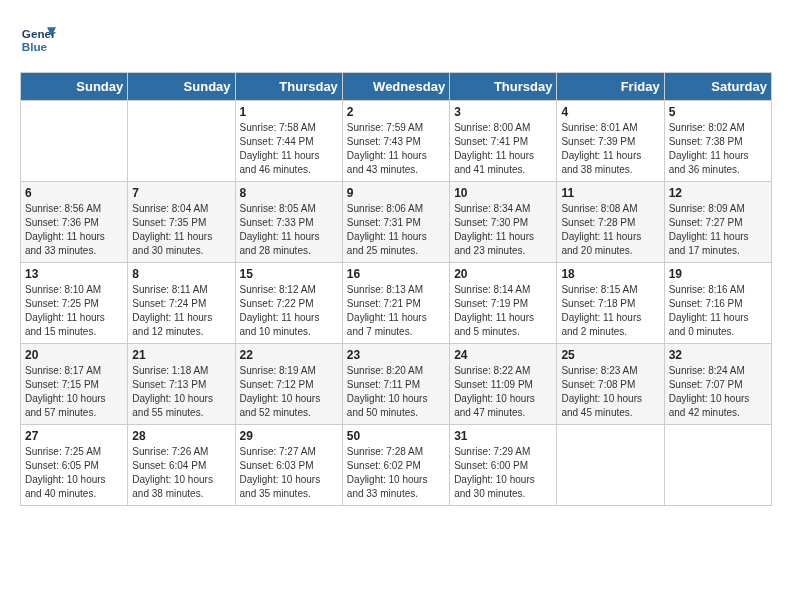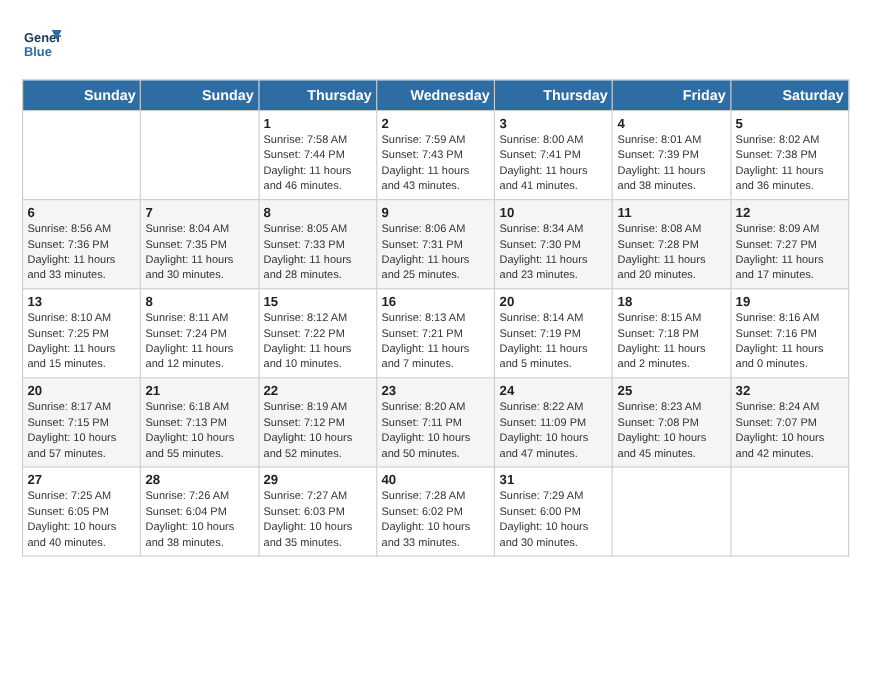--- a/index.html
+++ b/index.html
@@ -233,21 +233,21 @@
       </tr>
       <tr>
         <td>
           <span class="day-number">20</span>
           <div class="day-info">Sunrise: 8:17 AM
 Sunset: 7:15 PM
 Daylight: 10 hours and 57 minutes.</div>
         </td>
         <td>
           <span class="day-number">21</span>
-          <div class="day-info">Sunrise: 6:18 AM
+          <div class="day-info">Sunrise: 1:18 AM
 Sunset: 7:13 PM
 Daylight: 10 hours and 55 minutes.</div>
         </td>
         <td>
           <span class="day-number">22</span>
           <div class="day-info">Sunrise: 8:19 AM
 Sunset: 7:12 PM
 Daylight: 10 hours and 52 minutes.</div>
         </td>
         <td>
@@ -288,21 +288,21 @@
 Sunset: 6:04 PM
 Daylight: 10 hours and 38 minutes.</div>
         </td>
         <td>
           <span class="day-number">29</span>
           <div class="day-info">Sunrise: 7:27 AM
 Sunset: 6:03 PM
 Daylight: 10 hours and 35 minutes.</div>
         </td>
         <td>
-          <span class="day-number">40</span>
+          <span class="day-number">50</span>
           <div class="day-info">Sunrise: 7:28 AM
 Sunset: 6:02 PM
 Daylight: 10 hours and 33 minutes.</div>
         </td>
         <td>
           <span class="day-number">31</span>
           <div class="day-info">Sunrise: 7:29 AM
 Sunset: 6:00 PM
 Daylight: 10 hours and 30 minutes.</div>
         </td>

